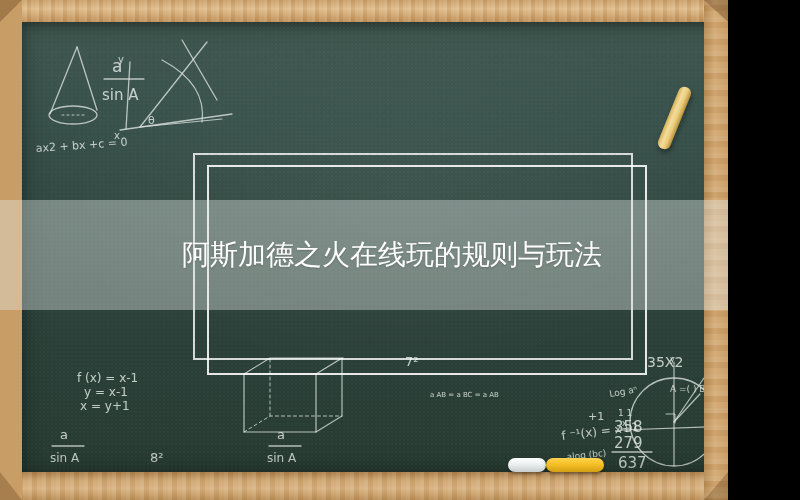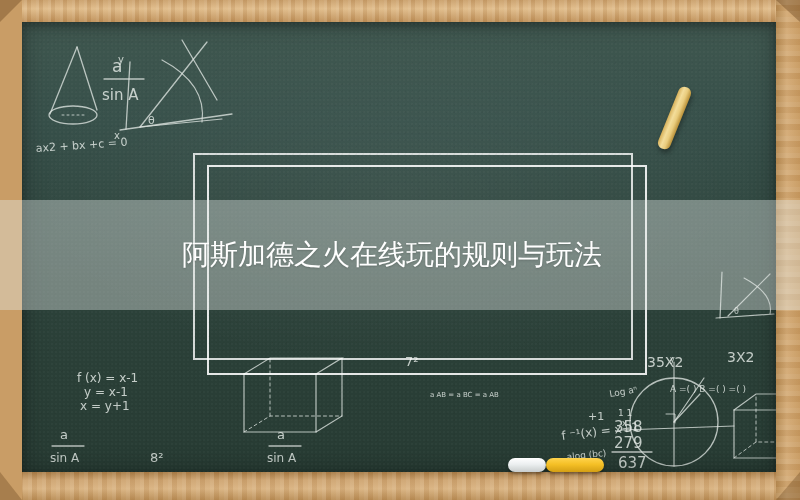--- a/index.html
+++ b/index.html
@@ -1,21 +1,21 @@
 <!DOCTYPE html>
 <html><head>
 <meta charset="utf-8">
 <style>
   * { margin:0; padding:0; box-sizing:border-box; }
   html,body { width:800px; height:500px; overflow:hidden; background:#000; }
   body { font-family:"Liberation Sans", sans-serif; }
 
   .stage {
     position:relative;
-    width:800px; height:500px;
+    width:728px; height:500px;
     overflow:hidden;
   }
 
   
   .frame {
     position:absolute; inset:0;
     background:
       repeating-linear-gradient(92deg,
         rgba(255,255,255,.05) 0 2px,
         rgba(120,70,30,.05) 2px 5px,

